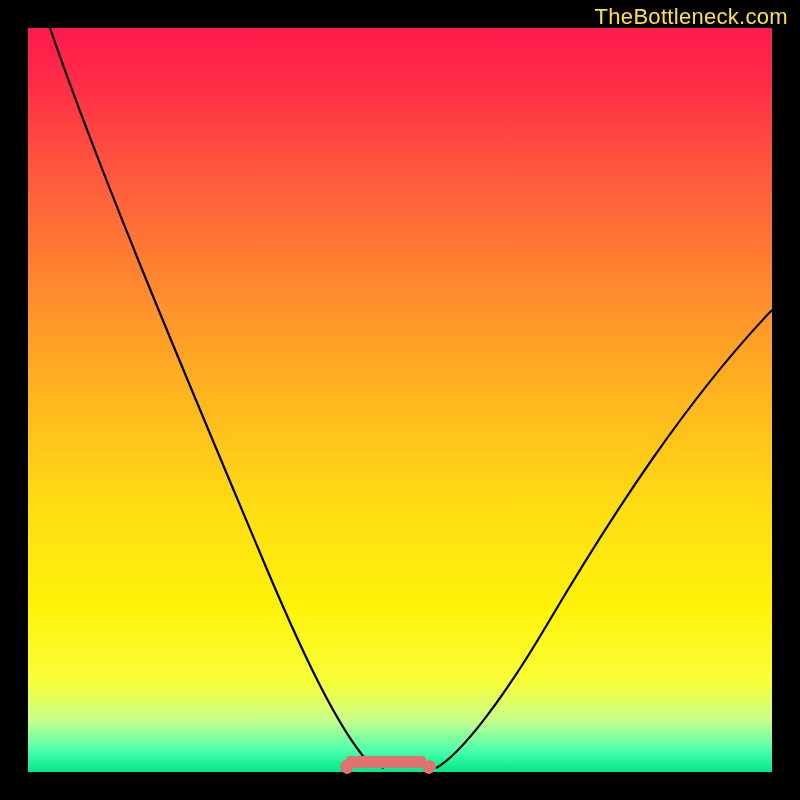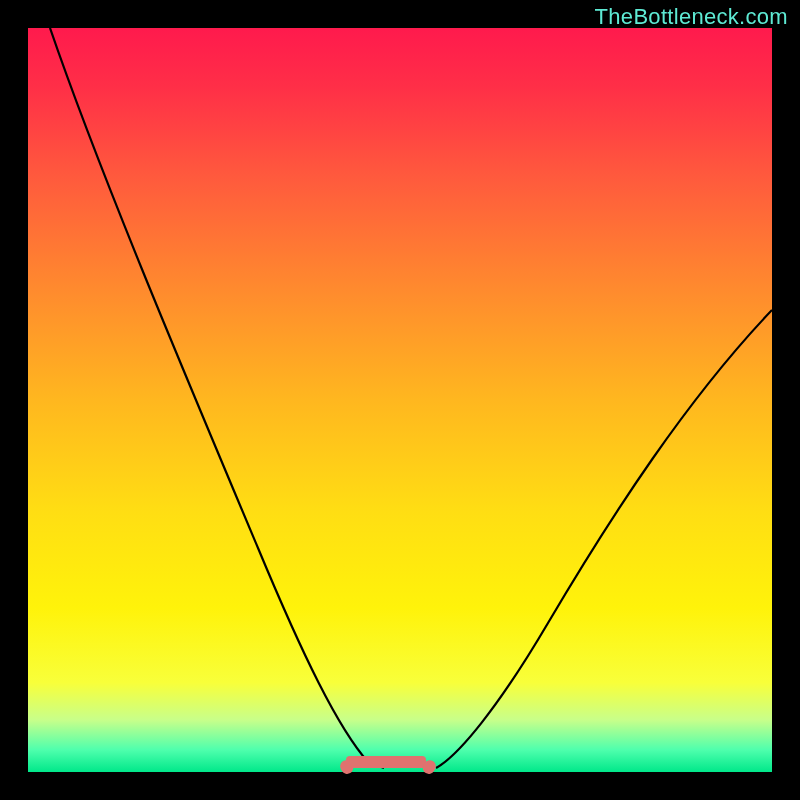--- a/index.html
+++ b/index.html
@@ -10,21 +10,21 @@
     position: absolute;
     top: 0; left: 0;
     width: 800px; height: 800px;
     background: #000;
   }
 
   .watermark {
     position: absolute;
     top: 4px;
     right: 12px;
-    color: #5eead4;
+    color: #fde047;
     font-size: 22px;
     font-weight: 500;
     letter-spacing: 0.3px;
   }
 
   .plot {
     position: absolute;
     top: 28px;
     left: 28px;
     width: 744px;

